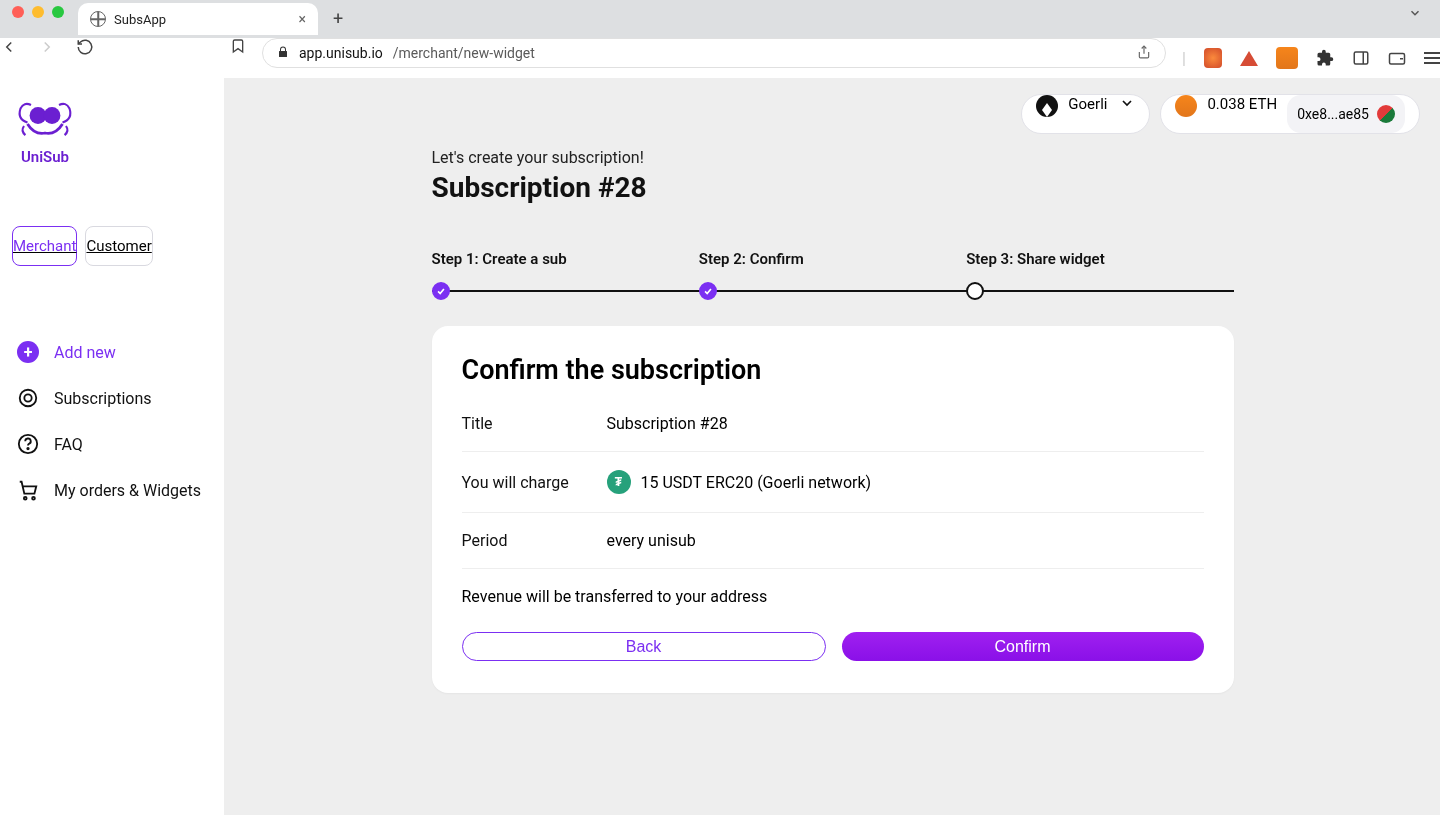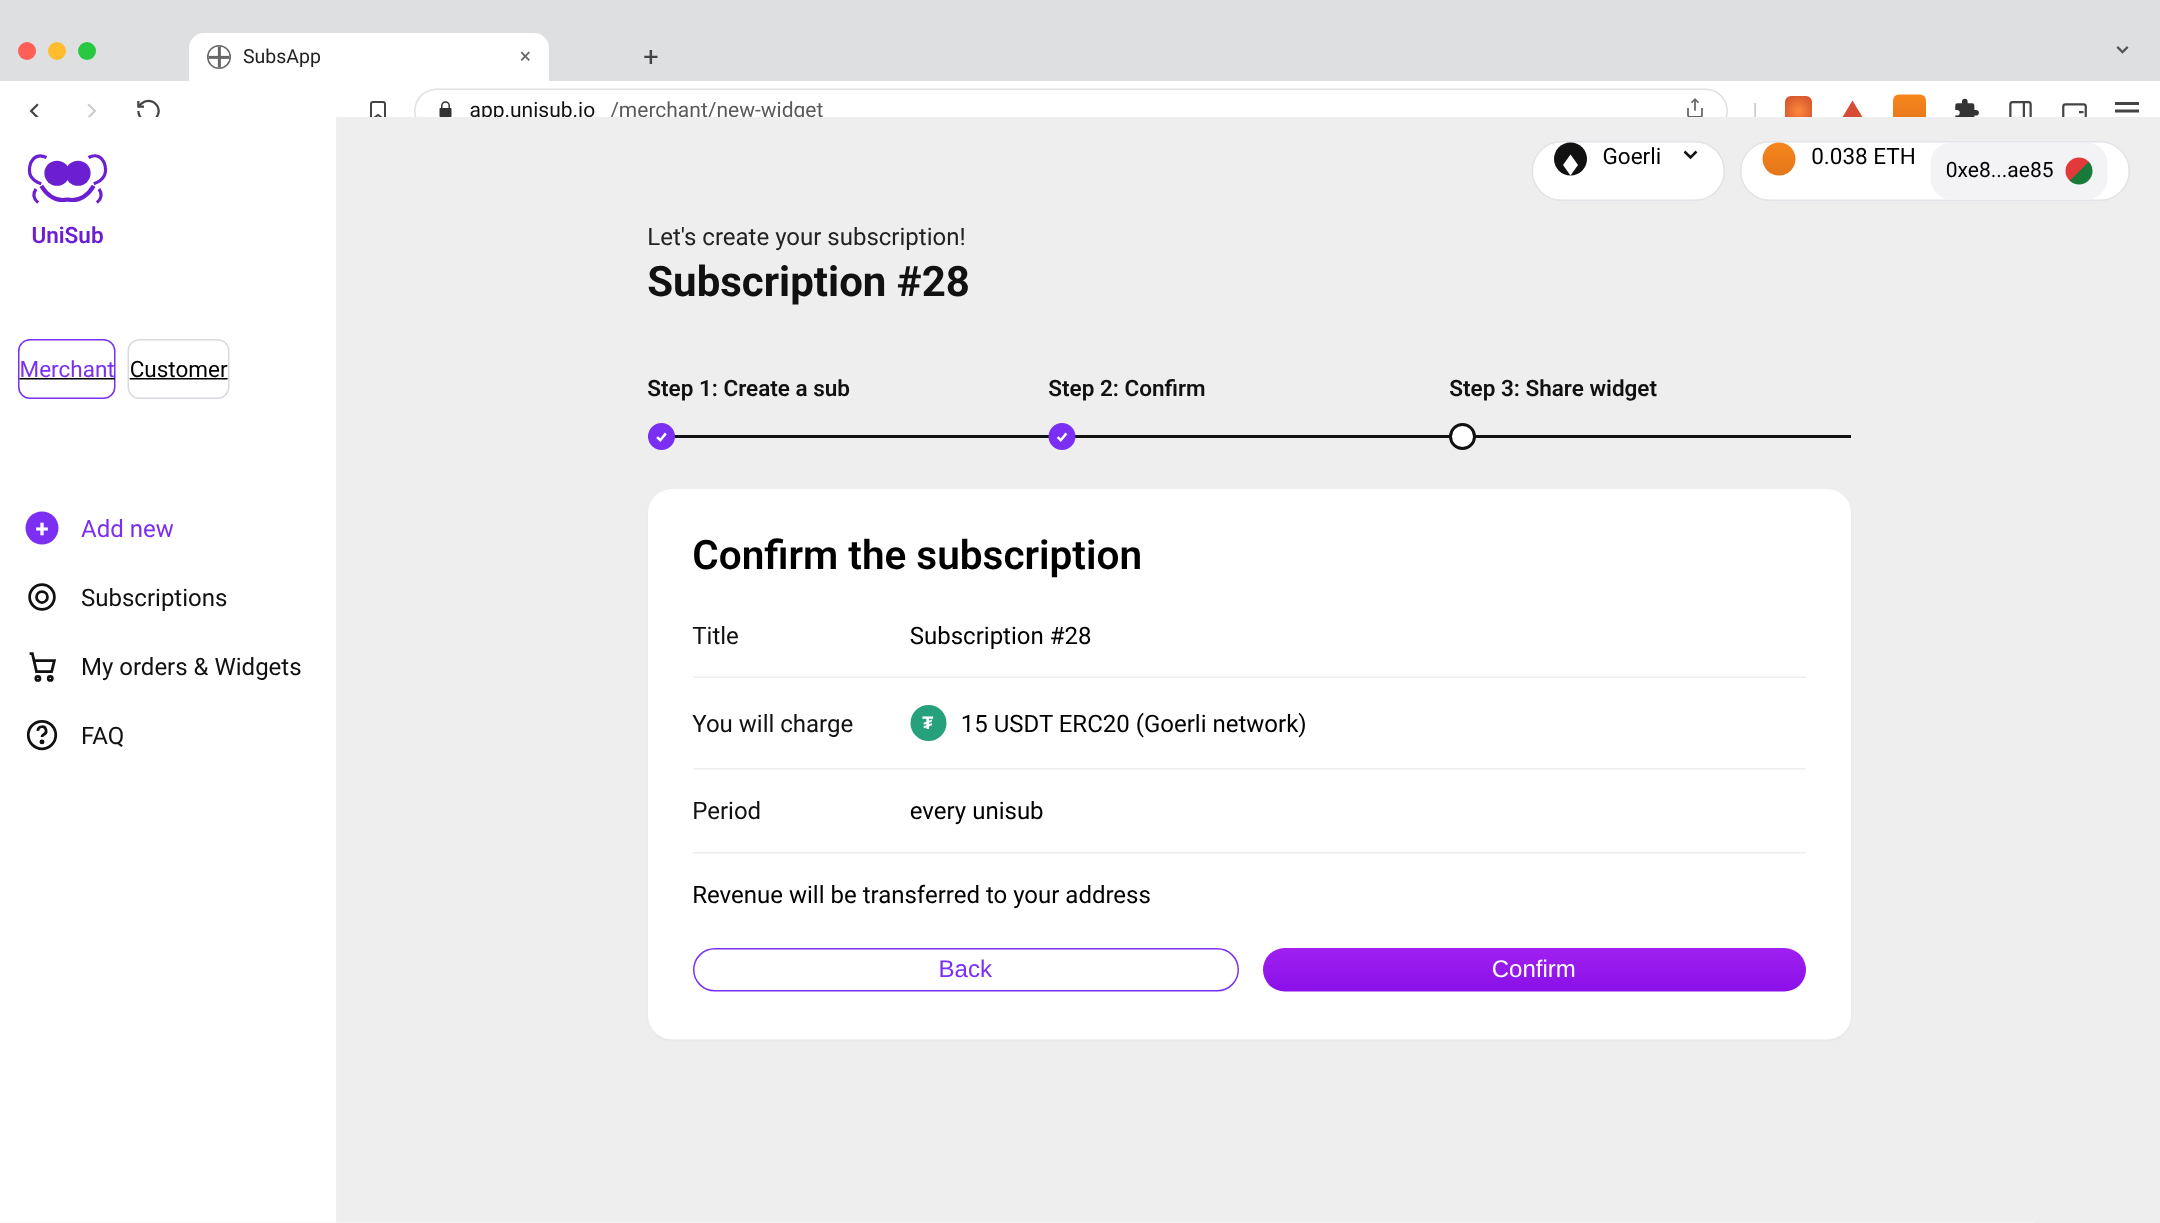--- a/index.html
+++ b/index.html
@@ -1,32 +1,32 @@
 <!DOCTYPE html>
 <html><head>
   <meta charset="utf-8">
   <style>
     * { box-sizing: border-box; margin: 0; padding: 0; }
     body { font-family: -apple-system, BlinkMacSystemFont, "Segoe UI", Roboto, Helvetica, Arial, sans-serif; background: #fff; width: 1440px; height: 815px; overflow: hidden; }
 
     
     .browser-chrome { background: #dddfe1; height: 78px; border-bottom: 1px solid #cfcfcf; }
-    .tab-bar { height: 54px; display: flex; align-items: flex-end; padding-left: 12px; gap: 48px; }
+    .tab-bar { height: 38px; display: flex; align-items: center; padding-left: 12px; }
     .traffic-lights { display: flex; gap: 8px; align-items: center; margin-right: 14px; padding-bottom: 14px; }
     .traffic-lights span { width: 12px; height: 12px; border-radius: 50%; display: block; }
     .tl-red { background: #ff5f57; }
     .tl-yellow { background: #febc2e; }
     .tl-green { background: #28c840; }
     .tab { background: #fff; height: 32px; width: 240px; border-top-left-radius: 10px; border-top-right-radius: 10px; display: flex; align-items: center; padding: 0 12px; gap: 8px; font-size: 13px; color: #222; position: relative; }
     .tab .close-x { margin-left: auto; color: #666; font-size: 14px; }
     .new-tab { width: 28px; height: 28px; display: flex; align-items: center; justify-content: center; font-size: 18px; color: #444; margin-left: 6px; margin-bottom: 2px; }
     .chrome-right { margin-left: auto; margin-right: 18px; padding-bottom: 10px; }
     .chevron-down-chrome { color: #555; }
 
-    .addr-bar { height: 40px; background: #fff; display: flex; align-items: center; padding: 0 14px; gap: 16px; }
+    .addr-bar { height: 40px; background: #fff; display: flex; padding: 0 0; gap: 16px; }
     .nav-icons { display: flex; gap: 20px; color: #555; }
     .nav-icons .disabled { color: #bbb; }
     .bookmark-icon { color: #444; }
     .url-field { flex: 1; height: 30px; background: #fff; border: 1px solid #e0e0e0; border-radius: 16px; display: flex; align-items: center; padding: 0 14px; gap: 10px; font-size: 14px; max-width: 940px; }
     .url-field .lock { color: #333; font-size: 12px; }
     .url-field .rest { color: #5a5a5a; }
     .right-icons { margin-left: auto; display: flex; align-items: center; gap: 18px; color: #444; }
     .brave-triangle { width: 0; height: 0; border-left: 9px solid transparent; border-right: 9px solid transparent; border-bottom: 15px solid #d64c35; }
     .brave-shield { width: 18px; height: 20px; border-radius: 4px; background: radial-gradient(circle at center, #fb8a3c, #d14a2a); position: relative; }
     .menu-burger { display: flex; flex-direction: column; gap: 3px; }
@@ -208,36 +208,36 @@
           <svg width="22" height="22" viewBox="0 0 24 24" fill="none" stroke="#111" stroke-width="2">
               <circle cx="12" cy="12" r="9"></circle>
               <circle cx="12" cy="12" r="4"></circle>
             </svg>
         </span>
         <span>Subscriptions</span>
       </div>
       <div class="nav-item">
         <span class="nav-icon">
           <svg width="22" height="22" viewBox="0 0 24 24" fill="none" stroke="#111" stroke-width="2">
+              <circle cx="12" cy="12" r="10"></circle>
+              <path d="M9 9a3 3 0 1 1 4 2.8c-.8.4-1 1-1 1.7"></path>
+              <circle cx="12" cy="17" r="0.8" fill="#111"></circle>
+            </svg>
+        </span>
+        <span>FAQ</span>
+      </div>
+      <div class="nav-item">
+        <span class="nav-icon">
+          <svg width="22" height="22" viewBox="0 0 24 24" fill="none" stroke="#111" stroke-width="2">
               <circle cx="9" cy="21" r="1.5"></circle>
               <circle cx="18" cy="21" r="1.5"></circle>
               <path d="M3 3h2l3 13h11l2-8H6"></path>
             </svg>
         </span>
         <span>My orders &amp; Widgets</span>
-      </div>
-      <div class="nav-item">
-        <span class="nav-icon">
-          <svg width="22" height="22" viewBox="0 0 24 24" fill="none" stroke="#111" stroke-width="2">
-              <circle cx="12" cy="12" r="10"></circle>
-              <path d="M9 9a3 3 0 1 1 4 2.8c-.8.4-1 1-1 1.7"></path>
-              <circle cx="12" cy="17" r="0.8" fill="#111"></circle>
-            </svg>
-        </span>
-        <span>FAQ</span>
       </div>
     </nav>
   </aside>
 
   <main class="main">
     <div class="header-pills">
       <div class="pill">
         <span class="eth-icon">
             <span class="eth-diamond"></span>
           </span>

